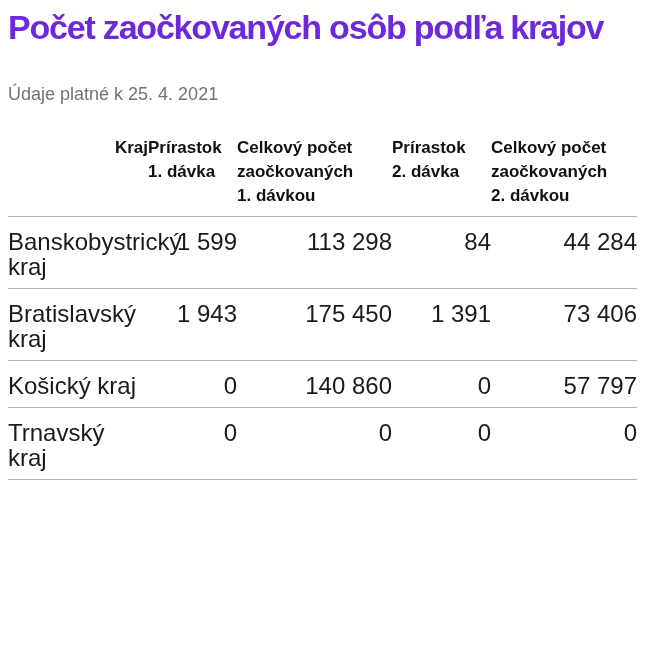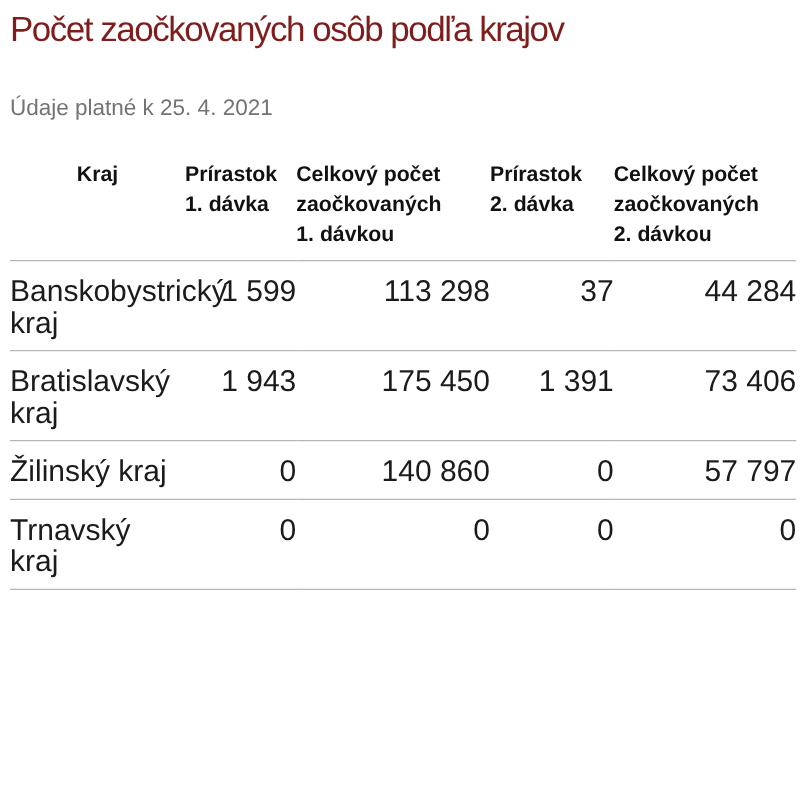--- a/index.html
+++ b/index.html
@@ -8,25 +8,25 @@
     background: #ffffff;
     font-family: "Liberation Sans", sans-serif;
     color: #1b1b1b;
     overflow: hidden;
   }
   .page {
     padding: 6px 12px 0 8px;
     width: 649px;
   }
   h1.title {
-    font-size: 28px;
+    font-size: 34px;
     line-height: 1.25;
-    font-weight: 400;
+    font-weight: 700;
     letter-spacing: -1.2px;
-    color: #7f1d1d;
+    color: #6d28d9;
   }
   p.subtitle {
     margin-top: 33px;
     font-size: 18px;
     line-height: 24px;
     color: #737373;
   }
   table.stats {
     margin-top: 30px;
     width: 629px;
@@ -42,21 +42,21 @@
     font-size: 17px;
     font-weight: 700;
     line-height: 24px;
     text-align: left;
     vertical-align: top;
     white-space: pre-line;
     padding: 0 0 8px 0;
     border-bottom: 1px solid #b6b6b6;
     color: #111111;
   }
-  thead th.left { text-align: center; margin-top: 14px; }
+  thead th.left { text-align: right; margin-top: 14px; }
   tbody td {
     font-size: 24px;
     line-height: 25px;
     text-align: right;
     vertical-align: top;
     padding: 12px 0 9px 0;
     border-bottom: 1px solid #b6b6b6;
     color: #1b1b1b;
   }
   tbody td.left { text-align: left; padding-right: 6px; }
@@ -91,32 +91,32 @@
         <th>Celkový počet
 zaočkovaných
 2. dávkou</th>
       </tr>
     </thead>
     <tbody>
       <tr>
         <td class="left">Banskobystrický kraj</td>
         <td>1&nbsp;599</td>
         <td>113&nbsp;298</td>
-        <td>37</td>
+        <td>84</td>
         <td>44&nbsp;284</td>
       </tr>
       <tr>
         <td class="left">Bratislavský kraj</td>
         <td>1&nbsp;943</td>
         <td>175&nbsp;450</td>
         <td>1&nbsp;391</td>
         <td>73&nbsp;406</td>
       </tr>
       <tr>
-        <td class="left">Žilinský kraj</td>
+        <td class="left">Košický kraj</td>
         <td>0</td>
         <td>140&nbsp;860</td>
         <td>0</td>
         <td>57&nbsp;797</td>
       </tr>
       <tr>
         <td class="left">Trnavský kraj</td>
         <td>0</td>
         <td>0</td>
         <td>0</td>

